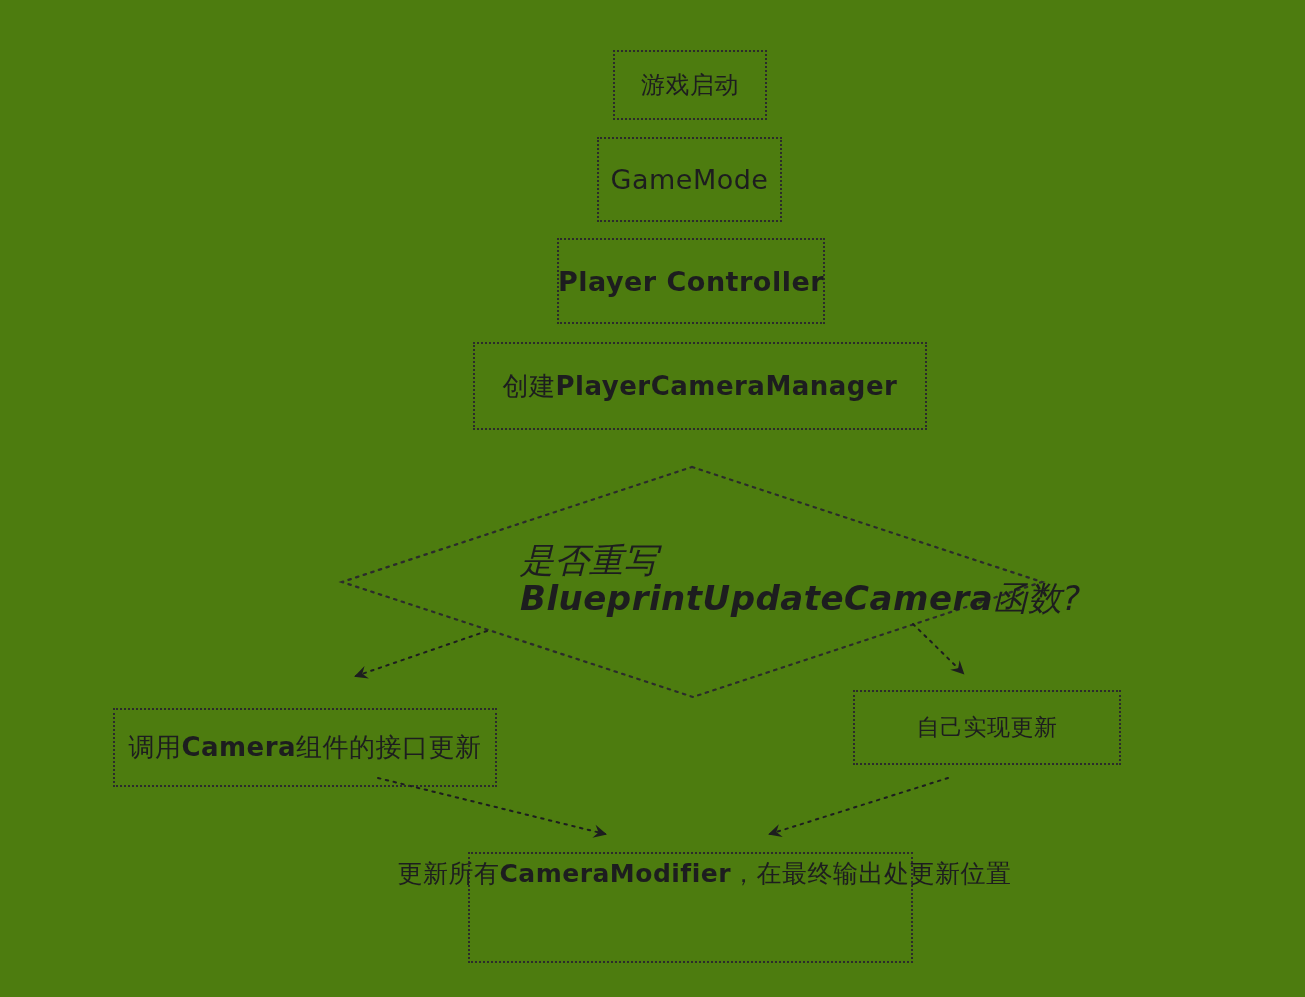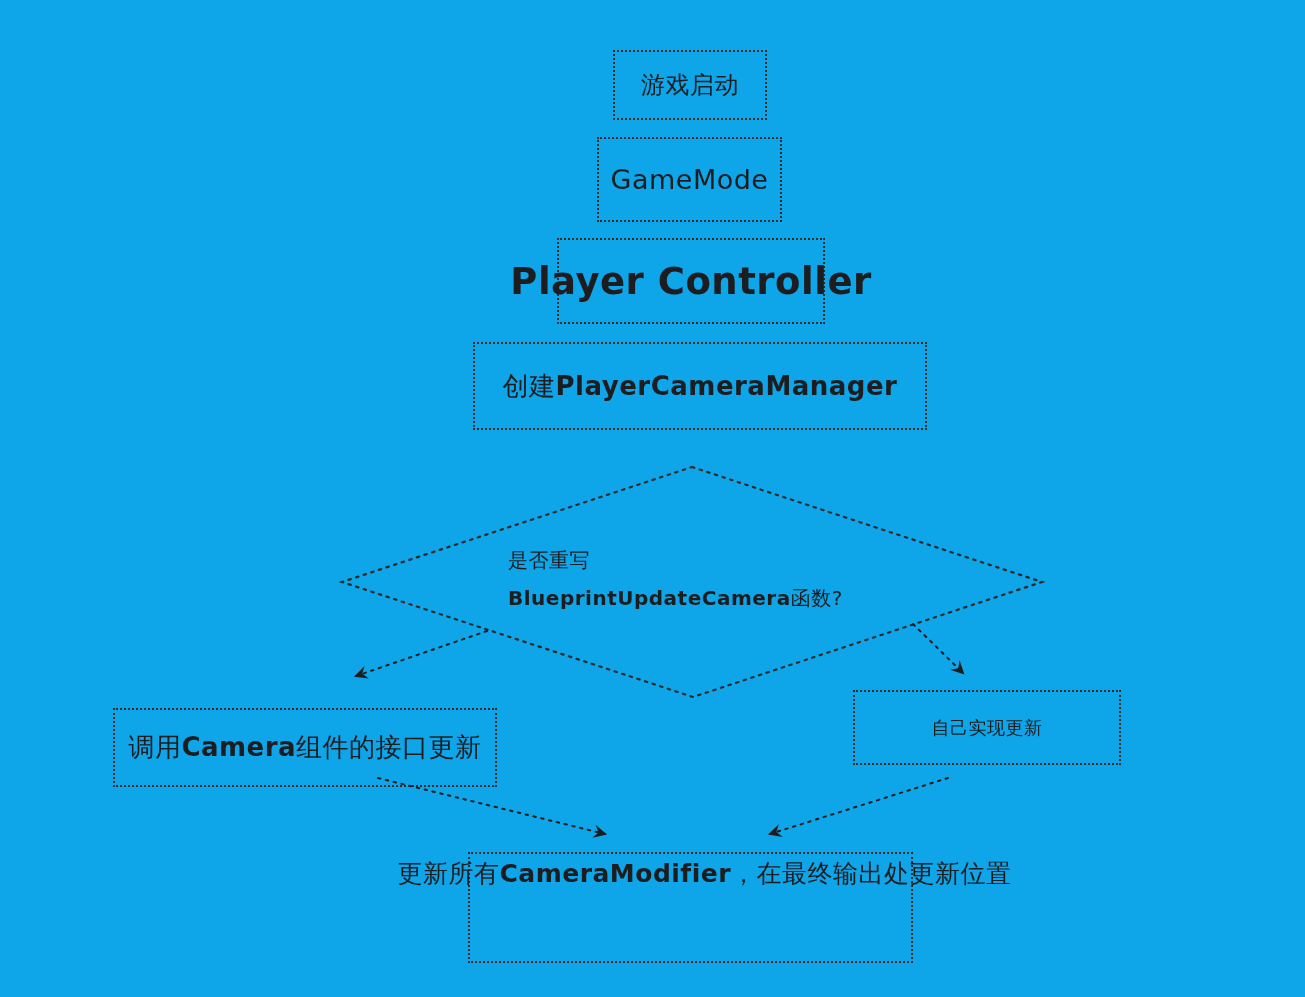--- a/index.html
+++ b/index.html
@@ -5,21 +5,21 @@
   html, body {
     margin: 0;
     padding: 0;
     background: #f8f9fa;
     font-family: "DejaVu Sans", "Liberation Sans", sans-serif;
   }
   .canvas {
     position: relative;
     width: 1305px;
     height: 997px;
-    background: #0ea5e9;
+    background: #4d7c0f;
     overflow: hidden;
     color: #1d1d1f;
   }
   .edge-layer {
     position: absolute;
     left: 0; top: 0;
     width: 1305px;
     height: 997px;
   }
   .box {
@@ -33,44 +33,45 @@
     color: #1d1d1f;
     letter-spacing: 0.5px;
     white-space: nowrap;
   }
   .code {
     font-weight: 700;
     text-align: right;
   }
   .box-start            { left: 613px; top: 50px;  width: 154px; height: 70px; font-size: 24px; }
   .box-gamemode         { left: 597px; top: 137px; width: 185px; height: 85px; font-size: 27px; font-weight: 400; }
-  .box-player-controller{ left: 557px; top: 238px; width: 268px; height: 86px; font-size: 37px; font-weight: 700; }
+  .box-player-controller{ left: 557px; top: 238px; width: 268px; height: 86px; font-size: 27px; font-weight: 700; }
   .box-create-pcm       { left: 473px; top: 342px; width: 454px; height: 88px; font-size: 26px; }
   .box-call-camera      { left: 113px; top: 708px; width: 384px; height: 79px; font-size: 26px; }
-  .box-self-update      { left: 853px; top: 690px; width: 268px; height: 75px; font-size: 18px; }
+  .box-self-update      { left: 853px; top: 690px; width: 268px; height: 75px; font-size: 23px; }
   .box-update-modifiers {
     left: 468px; top: 852px; width: 445px; height: 111px;
     font-size: 25px;
     flex-direction: row;
     align-items: flex-start;
     justify-content: center;
     text-align: left;
     padding-left: 28px;
     line-height: 39px;
   }
   .decision-text {
     position: absolute;
-    left: 508px;
+    left: 520px;
     top: 541px;
-    font-size: 20px;
+    font-size: 34px;
     line-height: 38px;
     color: #1d1d1f;
     letter-spacing: 0.5px;
     white-space: nowrap;
     text-align: left;
+    font-style: italic;
   }
 </style>
 </head>
 <body>
 
 <div class="canvas">
 
   <svg class="edge-layer" viewBox="0 0 1305 997" xmlns="http://www.w3.org/2000/svg">
     <defs>
       <marker id="arrowhead" viewBox="0 0 12 12" refX="9.5" refY="6" markerWidth="16" markerHeight="16" markerUnits="userSpaceOnUse" orient="auto-start-reverse">

